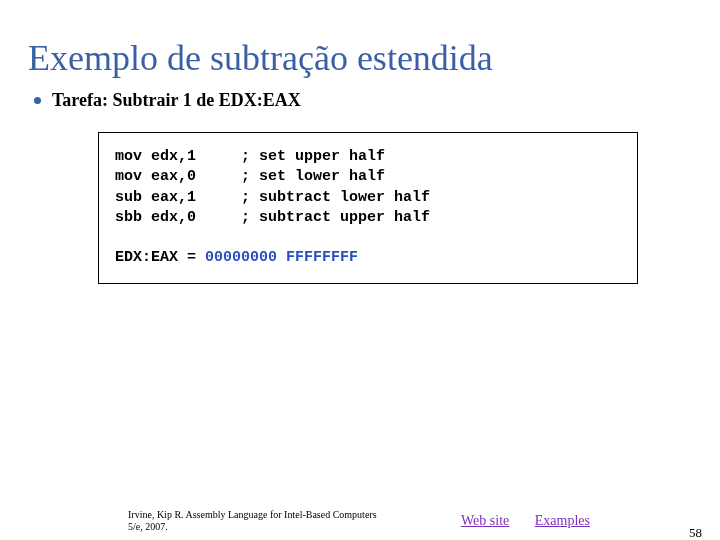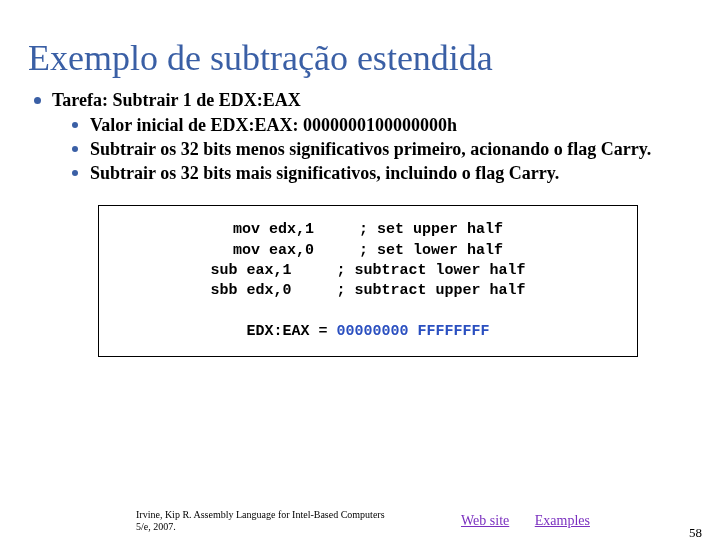--- a/index.html
+++ b/index.html
@@ -5,41 +5,36 @@
   * { box-sizing: border-box; margin: 0; padding: 0; }
   html, body { width: 720px; height: 540px; background: #fff; font-family: "Times New Roman", serif; }
   .slide { width: 720px; height: 540px; position: relative; padding: 18px 20px 0 28px; margin-top: 19px; }
   .title { color: #3a5fa5; font-size: 36px; font-weight: normal; margin-bottom: 10px; }
   .bullets { list-style: none; padding-left: 6px; color: #000; font-size: 18px; font-weight: bold; }
   .bullets > li { position: relative; padding-left: 18px; line-height: 1.28; }
   .bullets > li::before { content: ""; position: absolute; left: 0; top: 8px; width: 7px; height: 7px; background: #3a5fa5; border-radius: 50%; }
   .sub { list-style: none; padding-left: 20px; margin-top: 2px; }
   .sub > li { position: relative; padding-left: 18px; line-height: 1.32; font-size: 18px; }
   .sub > li::before { content: ""; position: absolute; left: 0; top: 8px; width: 6px; height: 6px; background: #3a5fa5; border-radius: 50%; }
-  .codebox { margin: 20px 0 0 70px; width: 540px; border: 1px solid #000; padding: 14px 16px 14px 16px; font-family: "Courier New", monospace; font-size: 15px; font-weight: bold; color: #000; white-space: pre; line-height: 1.35; text-align: center; }
+  .codebox { margin: 20px 0 0 70px; width: 540px; border: 1px solid #000; padding: 14px 16px 14px 16px; font-family: "Courier New", monospace; font-size: 15px; font-weight: bold; color: #000; white-space: pre; line-height: 1.35; }
   .result-blue { color: #2a4fc0; }
-  .citation { position: absolute; left: 136px; bottom: 26px; font-size: 10px; line-height: 1.2; color: #000; width: 260px; }
+  .citation { position: absolute; left: 128px; bottom: 26px; font-size: 10px; line-height: 1.2; color: #000; width: 260px; }
   .links { position: absolute; left: 461px; bottom: 30px; font-size: 14px; }
   .links a { color: #7a2fbf; text-decoration: underline; margin-right: 22px; }
   .pagenum { position: absolute; right: 18px; bottom: 18px; font-size: 13px; color: #000; }
 </style>
 </head>
 <body>
 
 <div class="slide">
   <h1 class="title">Exemplo de subtração estendida</h1>
 
   <ul class="bullets">
     <li>
       <span>Tarefa: Subtrair 1 de EDX:EAX</span>
-      <ul class="sub">
-        <li>Valor inicial de EDX:EAX: 0000000100000000h</li>
-        <li>Subtrair os  32 bits  menos significativos primeiro, acionando o flag Carry.</li>
-        <li>Subtrair os 32 bits mais significativos, incluindo o flag Carry.</li>
-      </ul>
     </li>
   </ul>
 
   <div class="codebox"><span>mov edx,1     ; set upper half</span>
 <span>mov eax,0     ; set lower half</span>
 <span>sub eax,1     ; subtract lower half</span>
 <span>sbb edx,0     ; subtract upper half</span>
 
 <span>EDX:EAX = </span><span class="result-blue">00000000 FFFFFFFF</span></div>
 

